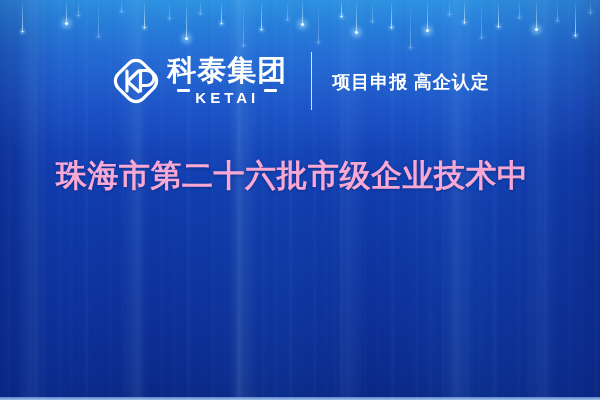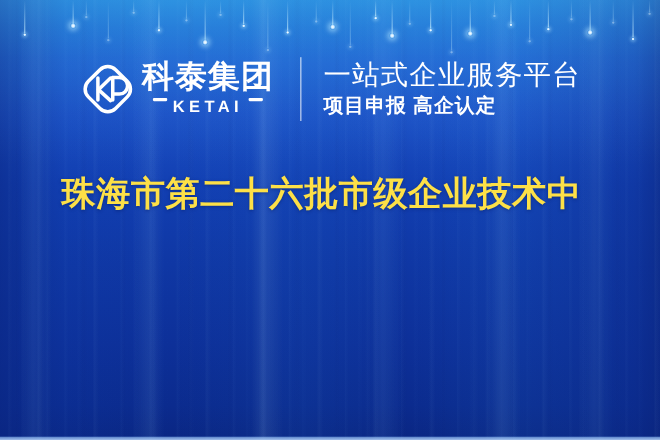--- a/index.html
+++ b/index.html
@@ -244,21 +244,21 @@
   .title {
     position: absolute;
     left: 56px;
     top: 152px;
     width: 520px;
     font-family: "Liberation Sans", "DejaVu Sans", sans-serif;
     font-weight: 700;
     font-size: 31px;
     line-height: 48px;
     letter-spacing: 0.5px;
-    color: #fde047;
+    color: #f9a8d4;
     text-shadow: 0 1px 3px rgba(5,25,90,0.45);
   }
 </style>
 </head>
 <body>
 
 <div class="banner">
 
   <div class="bg-base"></div>
   <div class="bg-horiz"></div>
@@ -327,21 +327,20 @@
           <span class="logo-en">KETAI</span>
           <span class="dash"></span>
         </span>
       </span>
 
     </div>
 
     <span class="divider"></span>
 
     <div class="slogan">
-      <span class="slogan-main">一站式企业服务平台</span>
       <span class="slogan-sub">项目申报 高企认定</span>
     </div>
 
   </div>
 
   <div class="title">
     <div>珠海市第二十六批市级企业技术中</div>
   </div>
 
   <div class="bottom-line"></div>

